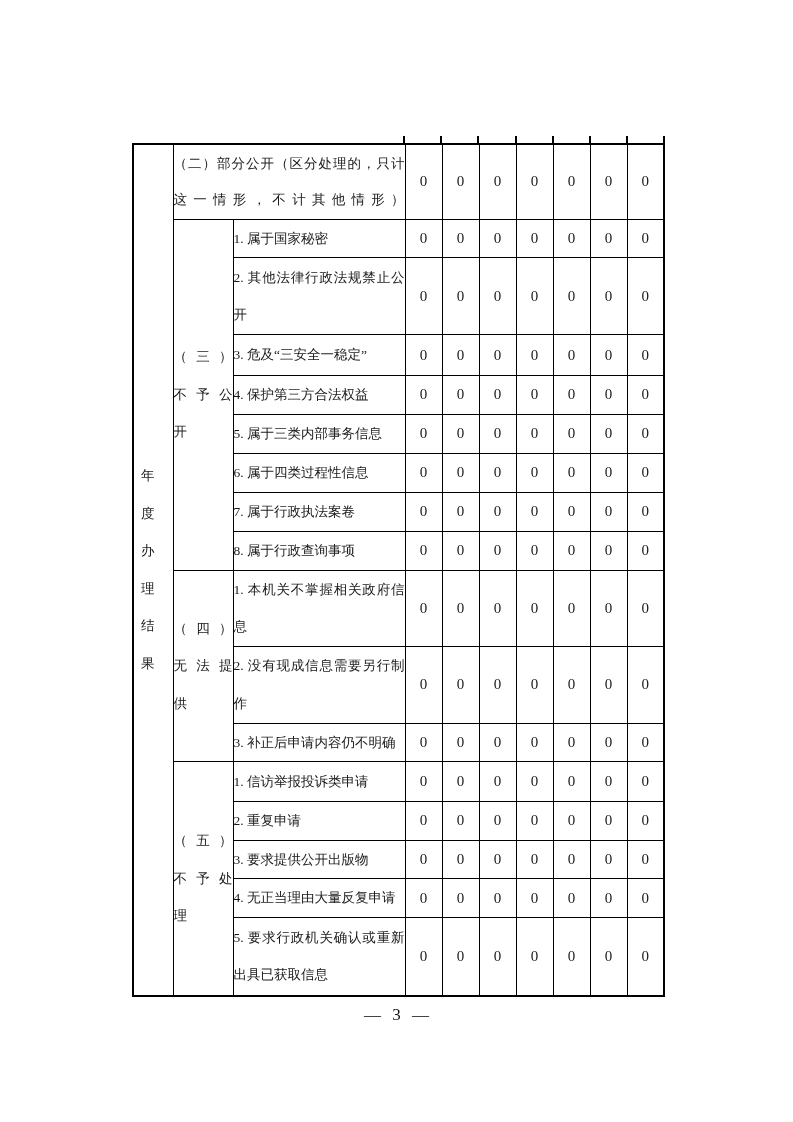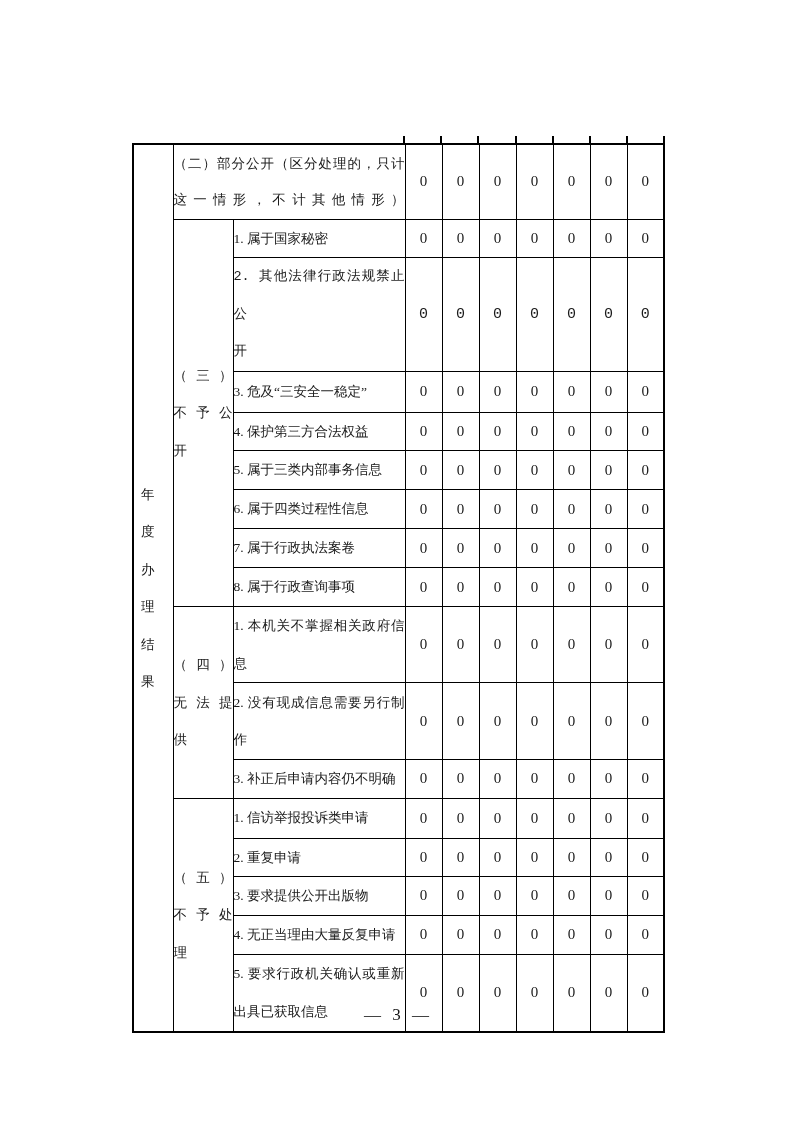--- a/index.html
+++ b/index.html
@@ -113,21 +113,21 @@
             <div class="ln">1. 属于国家秘密</div>
           </td>
           <td class="val">0</td>
           <td class="val">0</td>
           <td class="val">0</td>
           <td class="val">0</td>
           <td class="val">0</td>
           <td class="val">0</td>
           <td class="val">0</td>
         </tr>
-        <tr style="height: 77px; font-family: Liberation Mono, monospace;">
+        <tr style="height: 77px;">
           <td class="item">
             <div class="ln dist">2. 其他法律行政法规禁止公</div>
             <div class="ln">开</div>
           </td>
           <td class="val">0</td>
           <td class="val">0</td>
           <td class="val">0</td>
           <td class="val">0</td>
           <td class="val">0</td>
           <td class="val">0</td>

